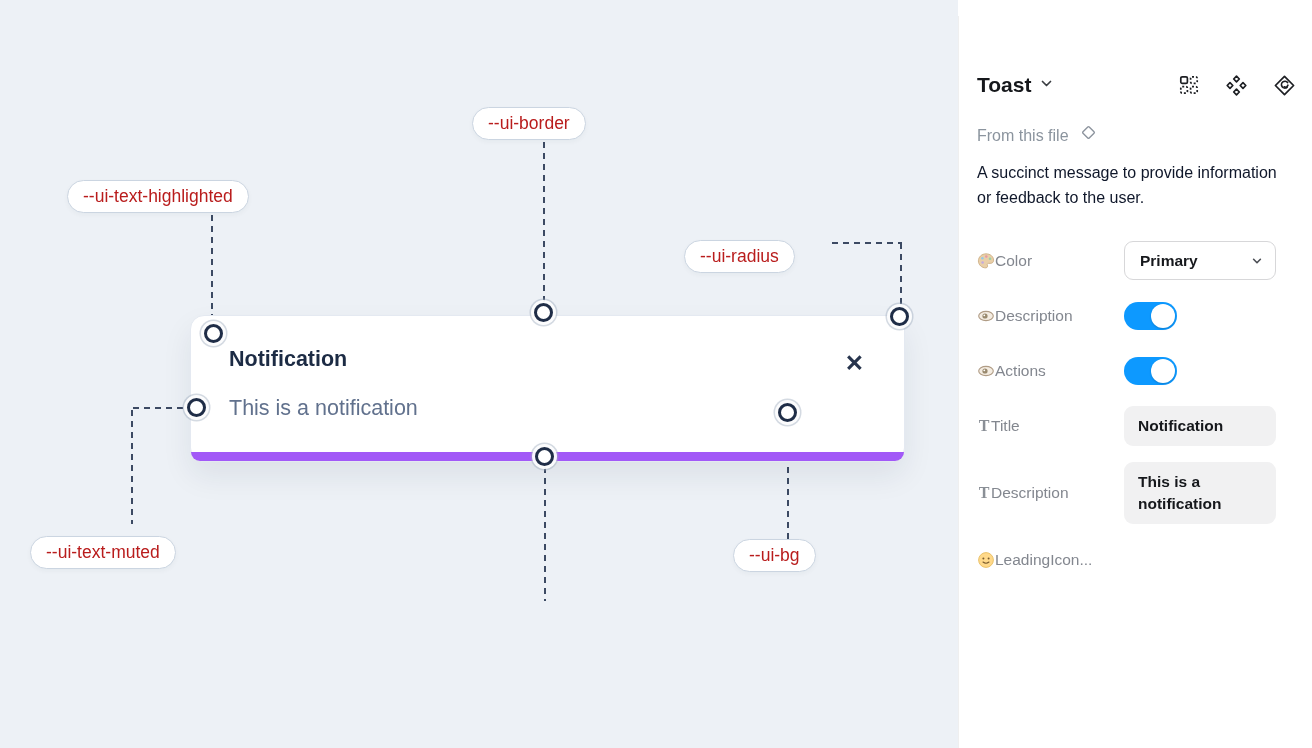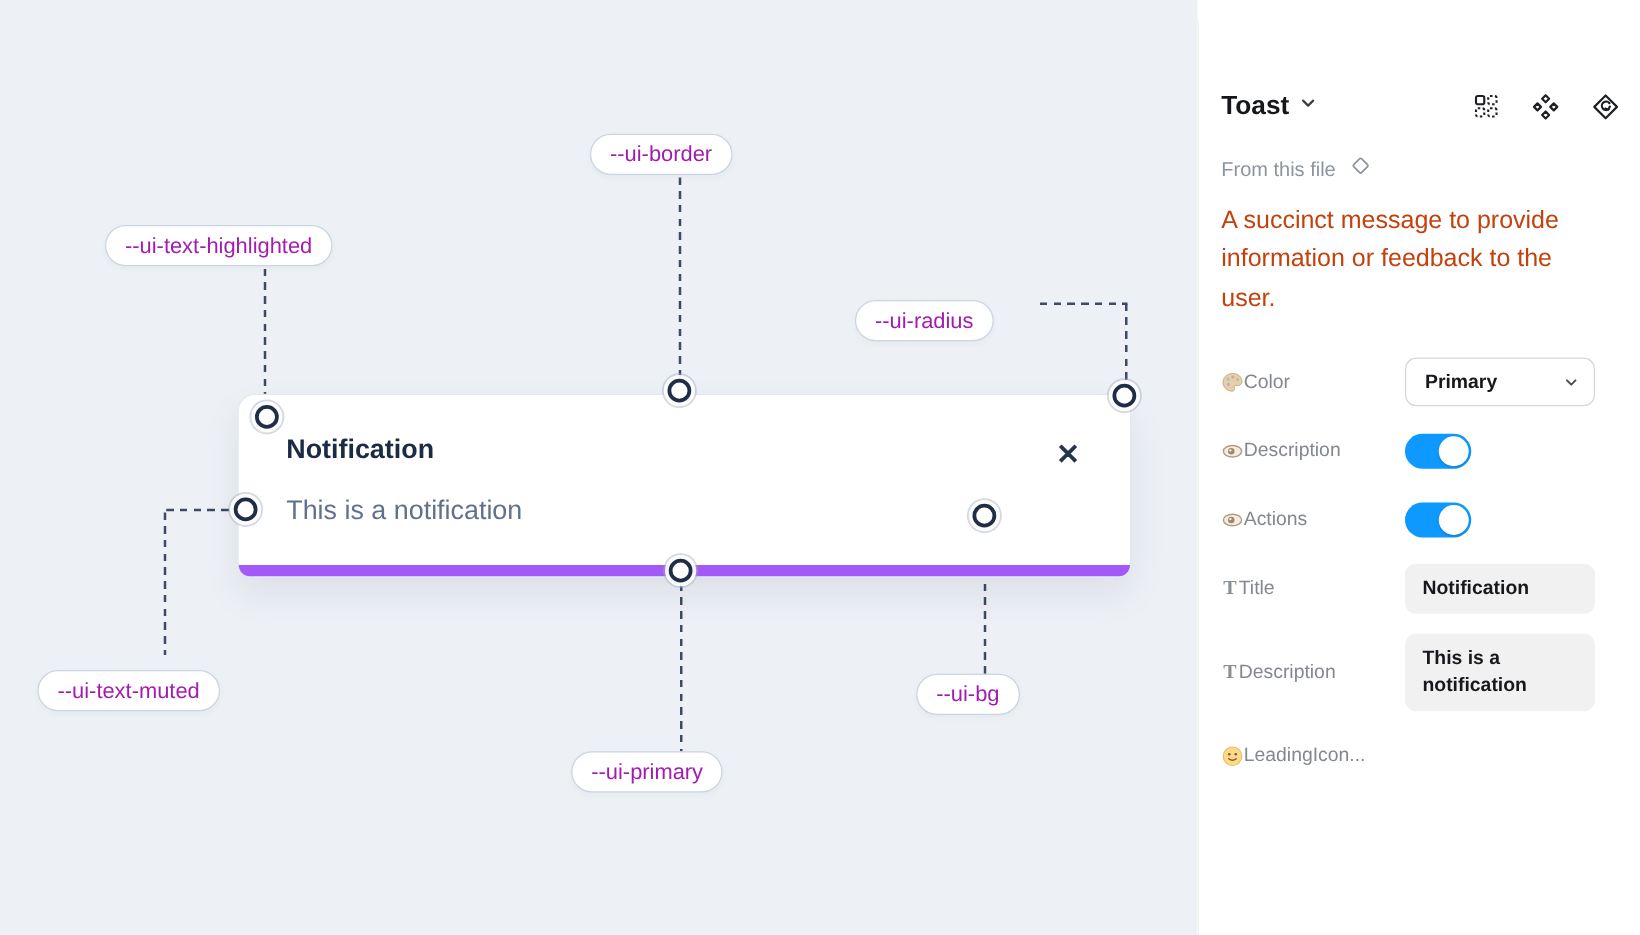--- a/index.html
+++ b/index.html
@@ -18,21 +18,21 @@
   .toast{position:absolute;left:190px;top:315px;width:715px;height:147px;background:#fff;
     border:1px solid #e4e9f1;border-radius:14px;box-shadow:0 14px 30px rgba(30,41,59,.08);box-sizing:border-box;}
   .toast-title{position:absolute;left:38px;top:31px;font-size:21.5px;font-weight:700;color:#1c2b44;}
   .toast-desc{position:absolute;left:38px;top:80px;font-size:21.5px;font-weight:400;color:#61718d;}
   .toast-close{position:absolute;right:40px;top:36px;font-size:23px;font-weight:700;color:#27344d;
     line-height:1;cursor:pointer;}
   .toast-progress{position:absolute;left:0;right:0;bottom:0;height:9px;background:var(--progress);
     border-radius:0 0 13px 13px;}
 
   .var-label{position:absolute;background:#fff;border:1px solid #cbd5e1;border-radius:17px;
-    padding:5px 15px;font-size:17.5px;color:#a21caf;white-space:nowrap;
+    padding:5px 15px;font-size:17.5px;color:#b91c1c;white-space:nowrap;
     box-shadow:0 2px 5px rgba(30,41,59,.04);}
 
   .conn{position:absolute;}
   .conn.v{width:2px;background:repeating-linear-gradient(to bottom,var(--connector) 0 6px,transparent 6px 11px);}
   .conn.h{height:2px;background:repeating-linear-gradient(to right,var(--connector) 0 6px,transparent 6px 11px);}
 
   .marker{position:absolute;width:13px;height:13px;background:#fff;border:3px solid #1f2d47;
     border-radius:50%;box-shadow:0 0 0 3px rgba(255,255,255,.92),0 0 0 4.5px rgba(160,172,190,.45);}
 
   
@@ -40,21 +40,21 @@
     border-left:1px solid #efefef;box-sizing:border-box;padding:57px 16px 0 18px;margin-top:16px;}
 
   .panel-header{display:flex;align-items:center;}
   .panel-title-wrap{display:flex;align-items:center;gap:9px;cursor:pointer;}
   .panel-title{font-size:21px;font-weight:700;color:#15171b;}
   .header-icons{margin-left:auto;display:flex;align-items:center;gap:25px;}
   .hicon{display:inline-flex;cursor:pointer;}
 
   .source-row{margin-top:27px;display:flex;align-items:flex-end;gap:11px;font-size:16px;color:#8b949e;}
 
-  .panel-desc{margin-top:15px;width:312px;font-size:20px;line-height:1.57;color:#c2410c;}
+  .panel-desc{margin-top:15px;width:312px;font-size:16px;line-height:1.57;color:#0f172a;}
 
   .props{margin-top:31px;}
   .prop-row{display:flex;align-items:center;margin-bottom:16px;min-height:39px;}
   .prop-label{display:flex;align-items:center;gap:0;font-size:15.5px;color:#83878f;}
   .control{margin-left:auto;width:172px;display:flex;}
 
   .select{width:152px;height:39px;box-sizing:border-box;border:1px solid #d7d7d9;border-radius:9px;
     background:#fff;display:flex;align-items:center;gap:8px;padding:0 12px 0 15px;font-size:15.5px;
     font-weight:700;color:#16181c;cursor:pointer;}
   .select .sel-val{white-space:nowrap;overflow:hidden;text-overflow:ellipsis;}
@@ -89,25 +89,24 @@
     <div class="conn v" style="left:544px;top:467px;height:134px;"></div>
     <div class="conn v" style="left:787px;top:423px;height:116px;"></div>
 
     <div class="toast">
       <div class="toast-title">Notification</div>
       <div class="toast-desc">This is a notification</div>
       <div class="toast-close">✕</div>
       <div class="toast-progress"></div>
     </div>
 
-    <div class="var-label" style="left:84px;top:180px;">--ui-text-highlighted</div>
+    <div class="var-label" style="left:67px;top:180px;">--ui-text-highlighted</div>
     <div class="var-label" style="left:472px;top:107px;">--ui-border</div>
     <div class="var-label" style="left:684px;top:226px;margin-top:14px;">--ui-radius</div>
     <div class="var-label" style="left:30px;top:536px;">--ui-text-muted</div>
-    <div class="var-label" style="left:457px;top:601px;">--ui-primary</div>
     <div class="var-label" style="left:733px;top:539px;">--ui-bg</div>
 
     <span class="marker" style="left:204px;top:324px;"></span>
     <span class="marker" style="left:534px;top:303px;"></span>
     <span class="marker" style="left:890px;top:307px;"></span>
     <span class="marker" style="left:187px;top:398px;"></span>
     <span class="marker" style="left:535px;top:447px;"></span>
     <span class="marker" style="left:778px;top:403px;"></span>
   </div>
 

